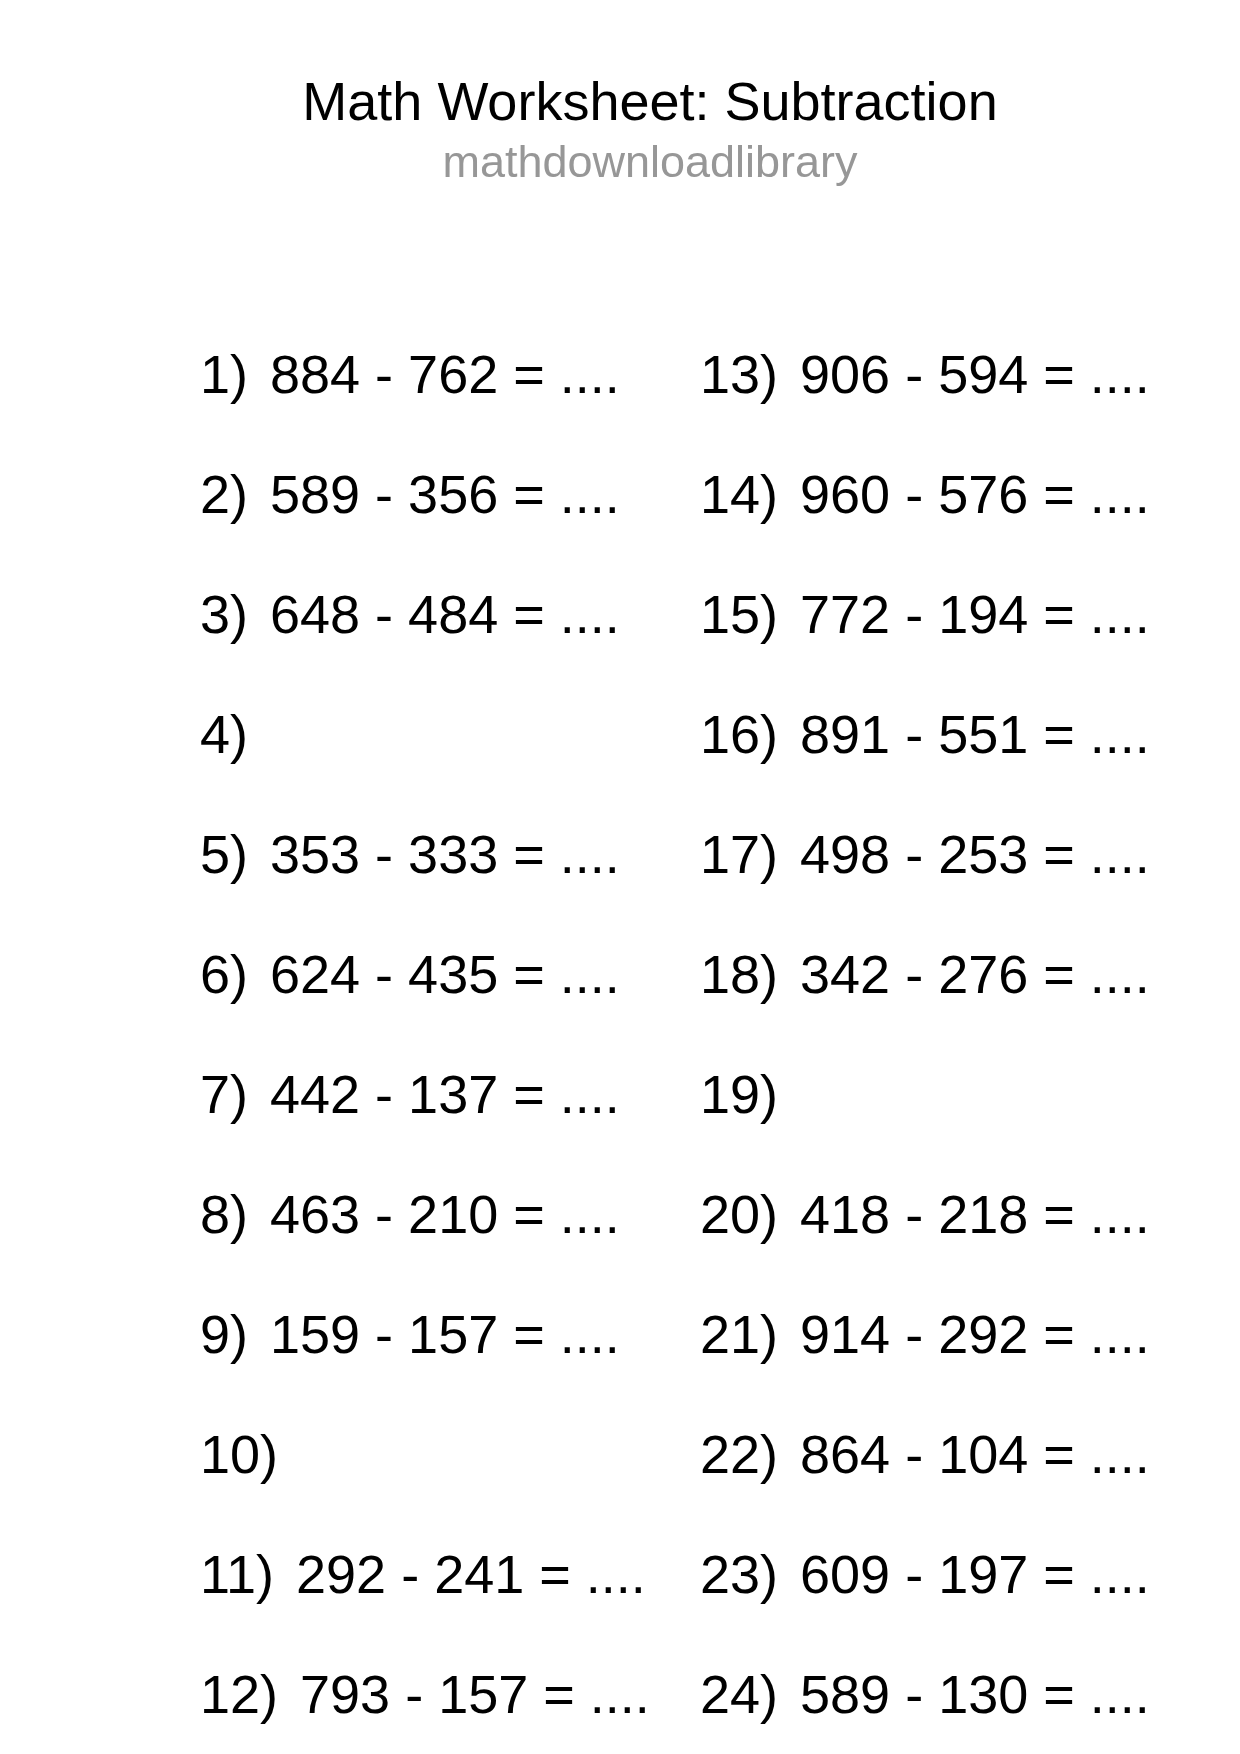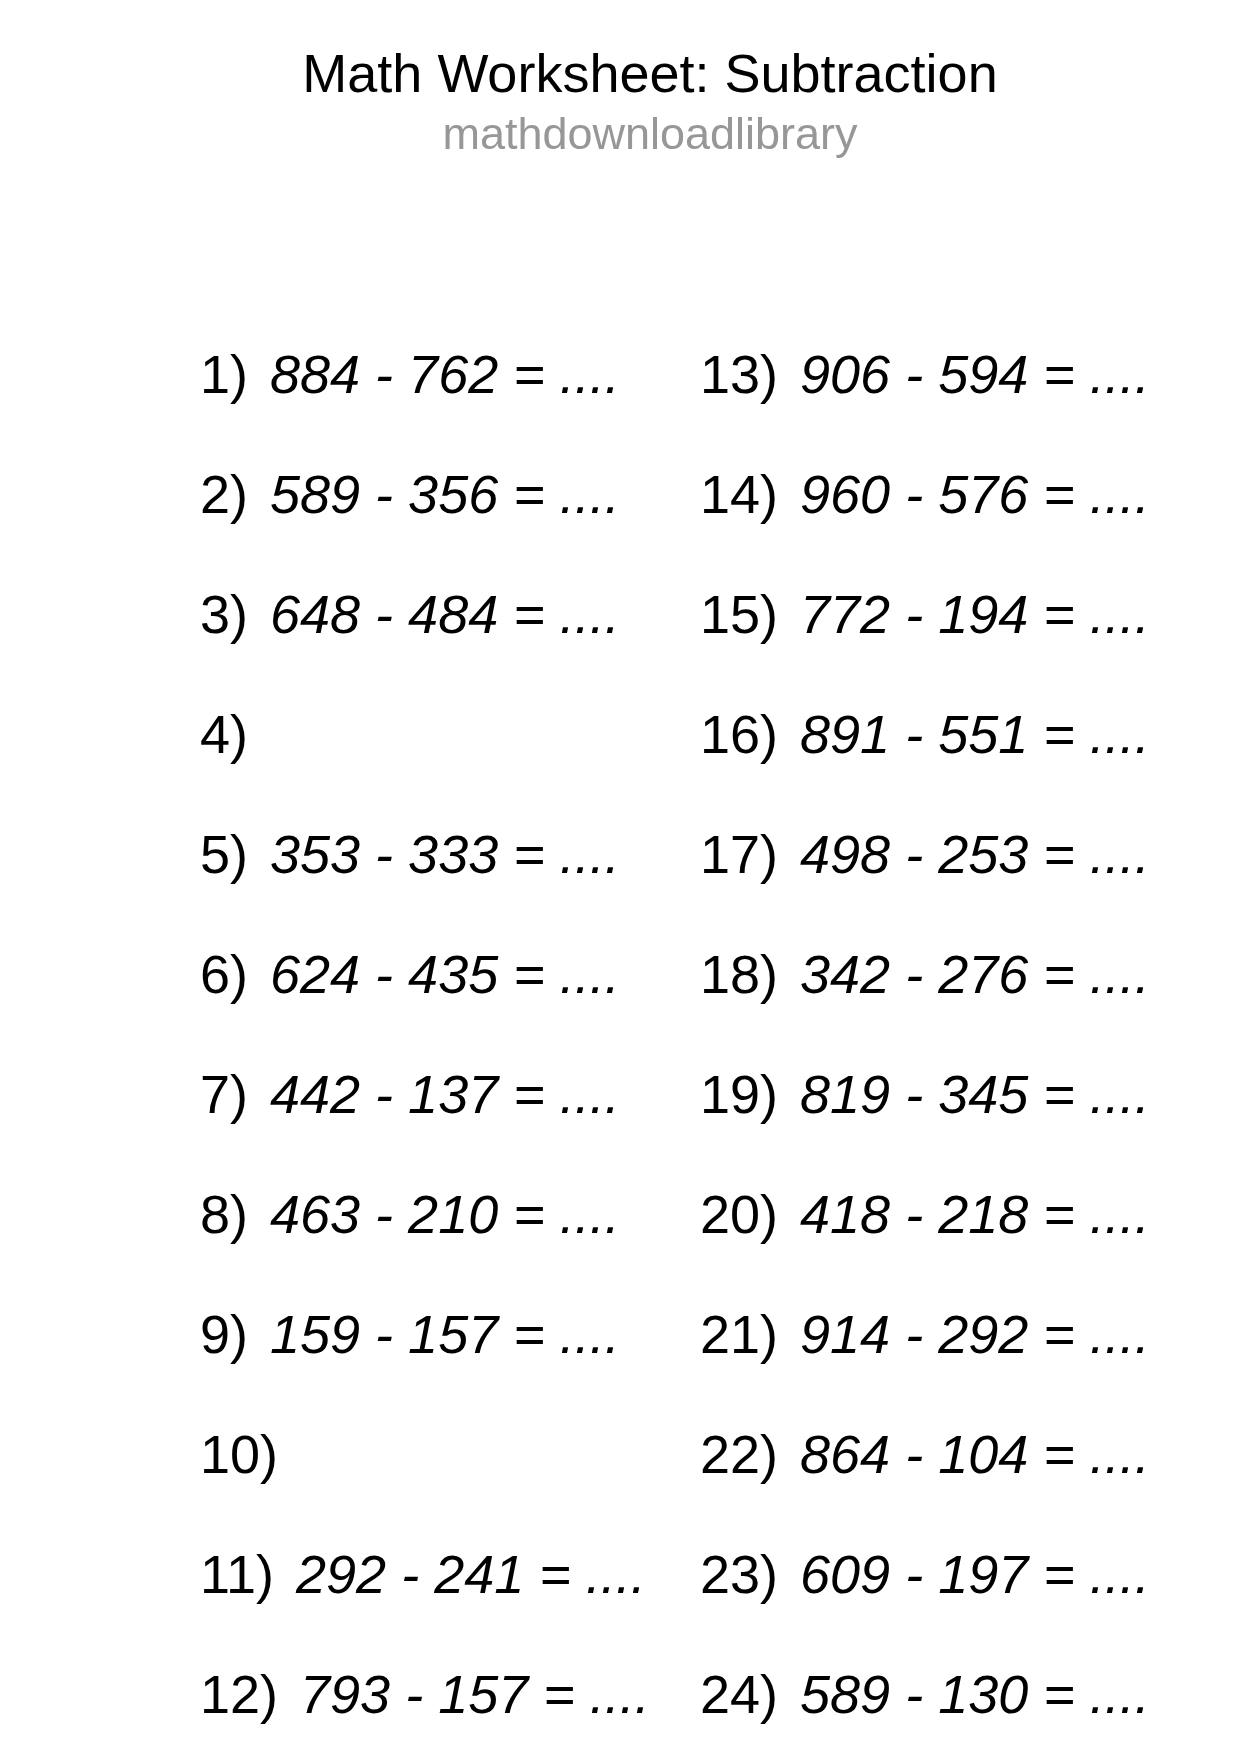--- a/index.html
+++ b/index.html
@@ -17,21 +17,21 @@
   }
   .header {
     position: absolute;
     left: 60px;
     top: 0;
     width: 1180px;
     text-align: center;
   }
   .title {
     margin: 0;
-    padding-top: 44px;
+    padding-top: 72px;
     font-size: 54px;
     font-weight: 400;
     line-height: 1.1;
     color: #000000;
     letter-spacing: 0px;
   }
   .subtitle {
     margin: 13px;
     margin-top: 6px;
     font-size: 45px;
@@ -52,21 +52,20 @@
     font-size: 54px;
     line-height: 54px;
     white-space: nowrap;
   }
   .pnum {
     display: inline-block;
     margin-right: 22px;
   }
   .pexpr {
     display: inline-block;
-    font-style: italic;
   }
 </style>
 </head>
 <body>
 
 <div class="header">
   <h1 class="title">Math Worksheet: Subtraction</h1>
   <div class="subtitle">mathdownloadlibrary</div>
 </div>
 
@@ -139,21 +138,20 @@
   <div class="problem">
       <span class="pnum">17)</span>
       <span class="pexpr">498 - 253 = ....</span>
     </div>
   <div class="problem">
       <span class="pnum">18)</span>
       <span class="pexpr">342 - 276 = ....</span>
     </div>
   <div class="problem">
       <span class="pnum">19)</span>
-      <span class="pexpr">819 - 345 = ....</span>
     </div>
   <div class="problem">
       <span class="pnum">20)</span>
       <span class="pexpr">418 - 218 = ....</span>
     </div>
   <div class="problem">
       <span class="pnum">21)</span>
       <span class="pexpr">914 - 292 = ....</span>
     </div>
   <div class="problem">

